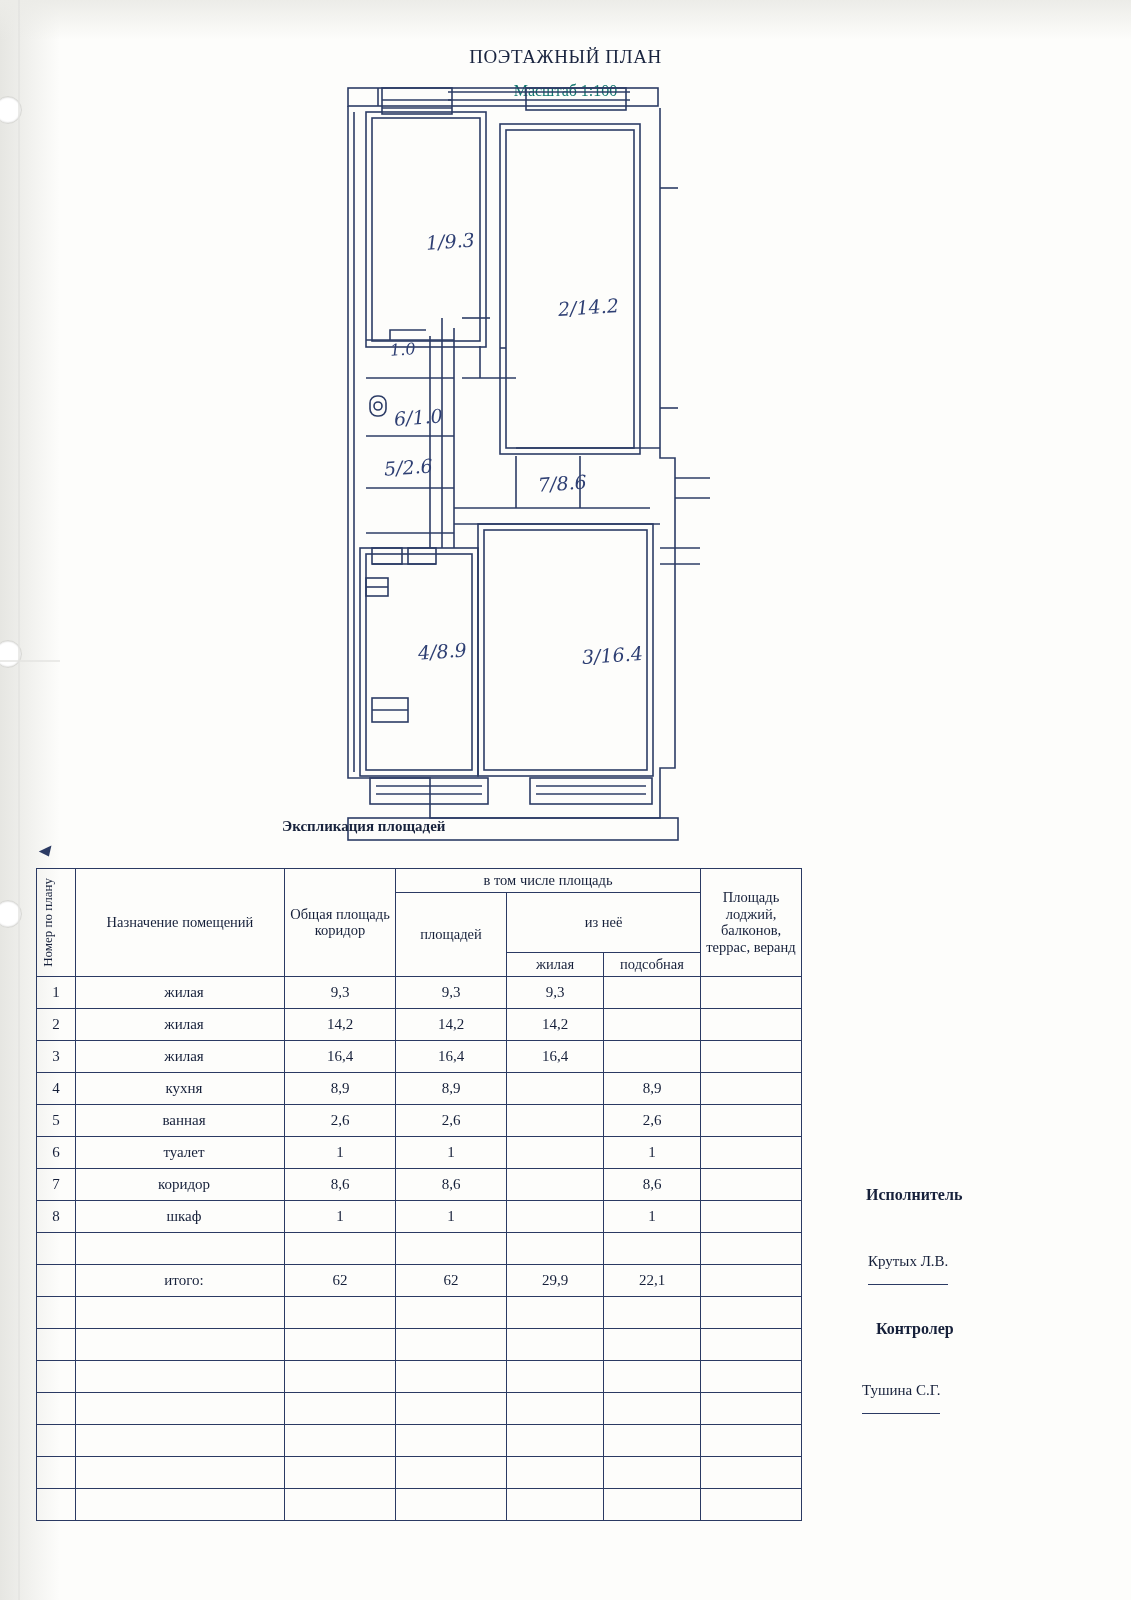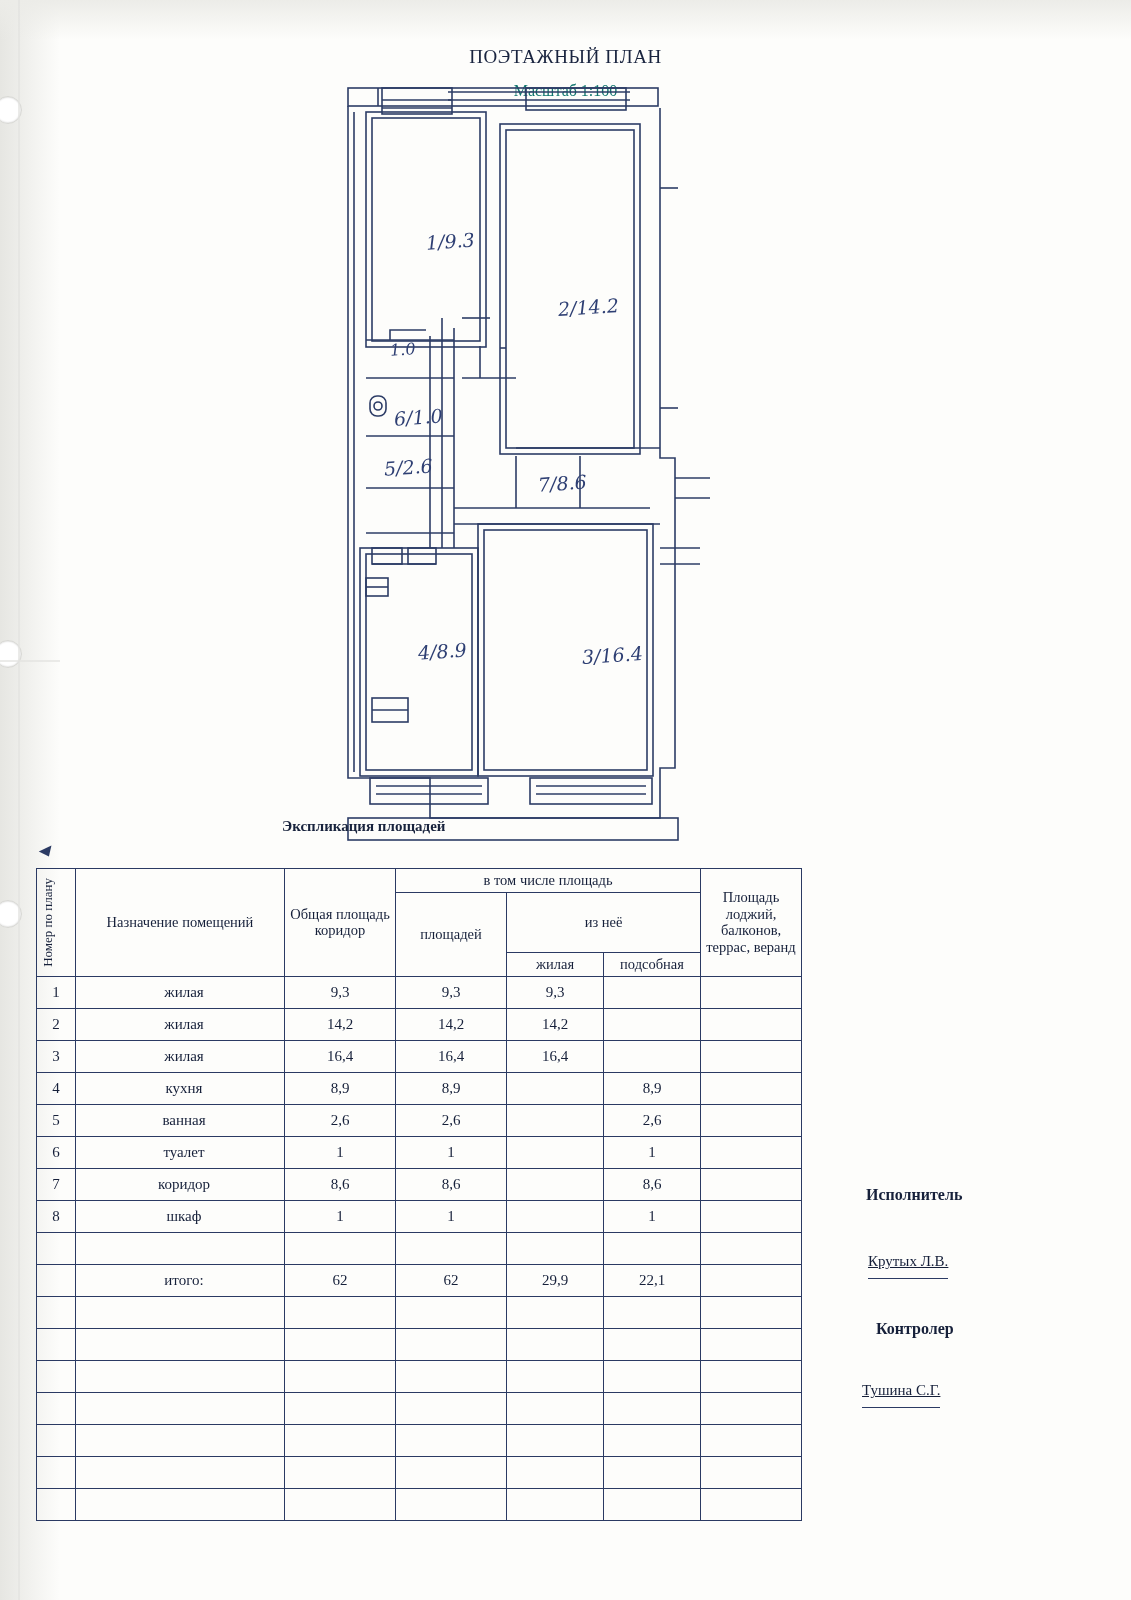--- a/index.html
+++ b/index.html
@@ -136,21 +136,21 @@
   tr.empty td { height: 31px; }
 
   
   .sig {
     position: absolute;
     font-size: 15px;
     color: #16203a;
     white-space: nowrap;
   }
   .sig-role { font-weight: bold; font-size: 16px; }
-  .sig-name { border-bottom: 1px solid #2b3a63; padding-bottom: 8px; text-decoration: underline; }
+  .sig-name { border-bottom: 1px solid #2b3a63; padding-bottom: 14px; }
   .arrow-mark {
     position: absolute;
     left: 40px; top: 848px;
     width: 0; height: 0;
     border-left: 7px solid transparent;
     border-right: 7px solid transparent;
     border-top: 9px solid #2b3a63;
     transform: rotate(-25deg);
   }
 </style>

